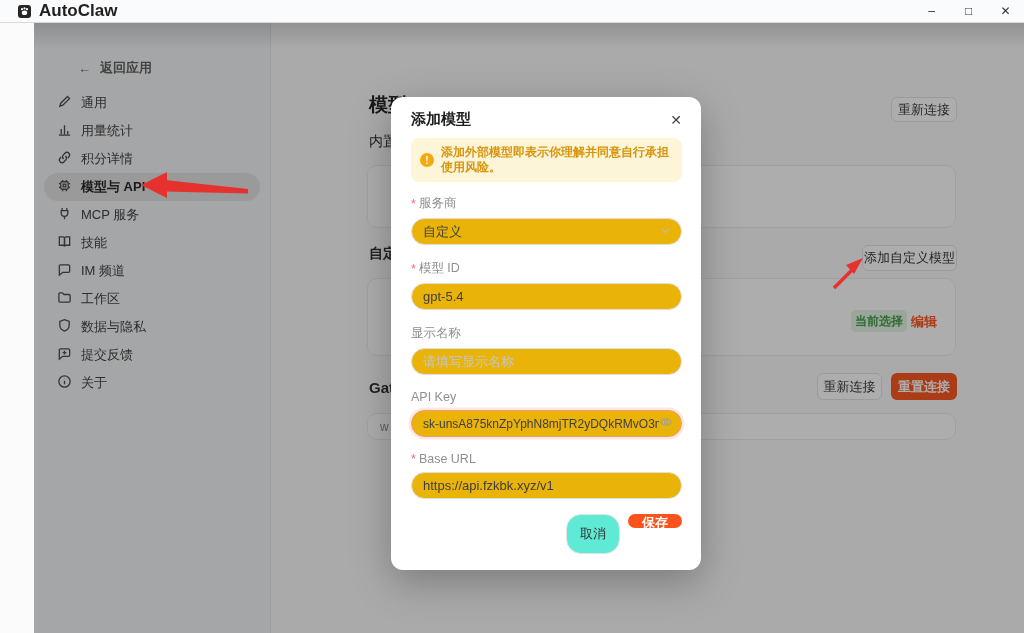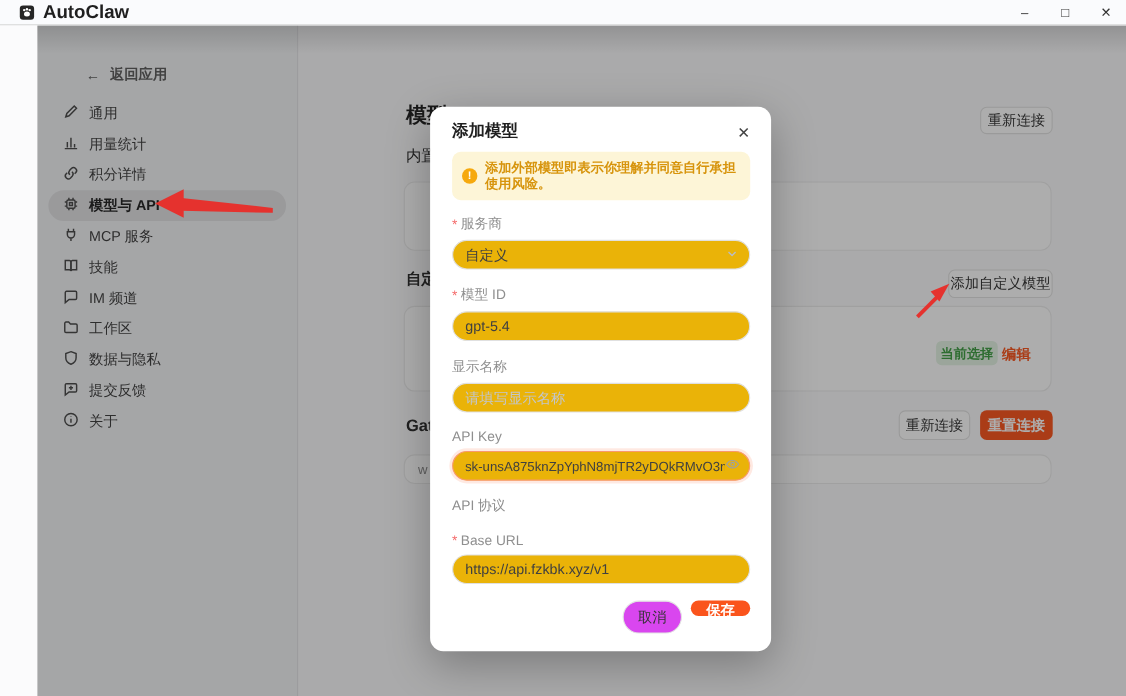--- a/index.html
+++ b/index.html
@@ -52,21 +52,21 @@
   .fld.first { margin-top:13px; }
   .lbl { font-size:12.5px; color:#8f8f8f; display:flex; align-items:center; }
   .star { color:#f56c6c; margin-right:3px; font-size:12.5px; }
   .inp, .selbox, .keybox { margin-top:6px; width:271px; height:27px; border:1px solid #e0e0e0; border-radius:14px; font-size:13px; color:#404040; background:#eab308; }
   input.inp { display:block; padding:0 11px; outline:none; font-family:"Liberation Sans","DejaVu Sans",sans-serif; }
   input.inp::placeholder { color:#c2c6cc; }
   .selbox { display:flex; align-items:center; justify-content:space-between; padding:0 10px 0 11px; cursor:pointer; }
   .keybox { display:flex; align-items:center; padding:0 8px 0 11px; border-color:#f8996b; box-shadow:0 0 0 2.5px rgba(250,84,28,.13); }
   .keybox input { flex:1 1 auto; min-width:0; border:none; outline:none; font-size:12px; color:#404040; background:transparent; font-family:"Liberation Sans","DejaVu Sans",sans-serif; }
   .m-actions { margin-top:15px; display:flex; justify-content:flex-end; gap:8px; }
-  .btn-cancel { height:30px; padding:0 13px; border-radius:15px; border:1px solid #e3e3e3; background:#d946ef; font-size:13px; color:#333; cursor:pointer; font-family:inherit; }
+  .btn-cancel { height:40px; padding:0 13px; border-radius:15px; border:1px solid #e3e3e3; background:#5eead4; font-size:13px; color:#333; cursor:pointer; font-family:inherit; }
   .btn-save { height:14px; padding:0 14px; border-radius:15px; border:none; background:#fa541c; font-size:13px; font-weight:600; color:#fff; cursor:pointer; font-family:inherit; }
 </style>
 </head>
 <body>
 
 <div class="stage">
 
   <div class="titlebar">
     <div class="appicon">
       <svg width="9" height="9" viewBox="0 0 9 9">
@@ -244,23 +244,20 @@
         <div class="keybox">
           <input type="text" value="sk-unsA875knZpYphN8mjTR2yDQkRMvO3m3Eo0K3" style="">
           <span><svg width="14" height="14" viewBox="0 0 16 16" fill="none" stroke="#9aa0a6" stroke-width="1.2">
                 <path d="M1.8 8s2.3-3.8 6.2-3.8S14.2 8 14.2 8 11.9 11.8 8 11.8 1.8 8 1.8 8z"></path>
                 <circle cx="8" cy="8" r="1.9"></circle>
               </svg></span>
         </div>
       </div>
 
       <div class="fld">
-        <div class="lbl">
-            <span>API 协议</span>
-          </div>
       </div>
 
       <div class="fld">
         <div class="lbl">
             <span class="star">*</span>
             <span>Base URL</span>
           </div>
         <input class="inp" type="text" value="https://api.fzkbk.xyz/v1" style="">
       </div>
 

